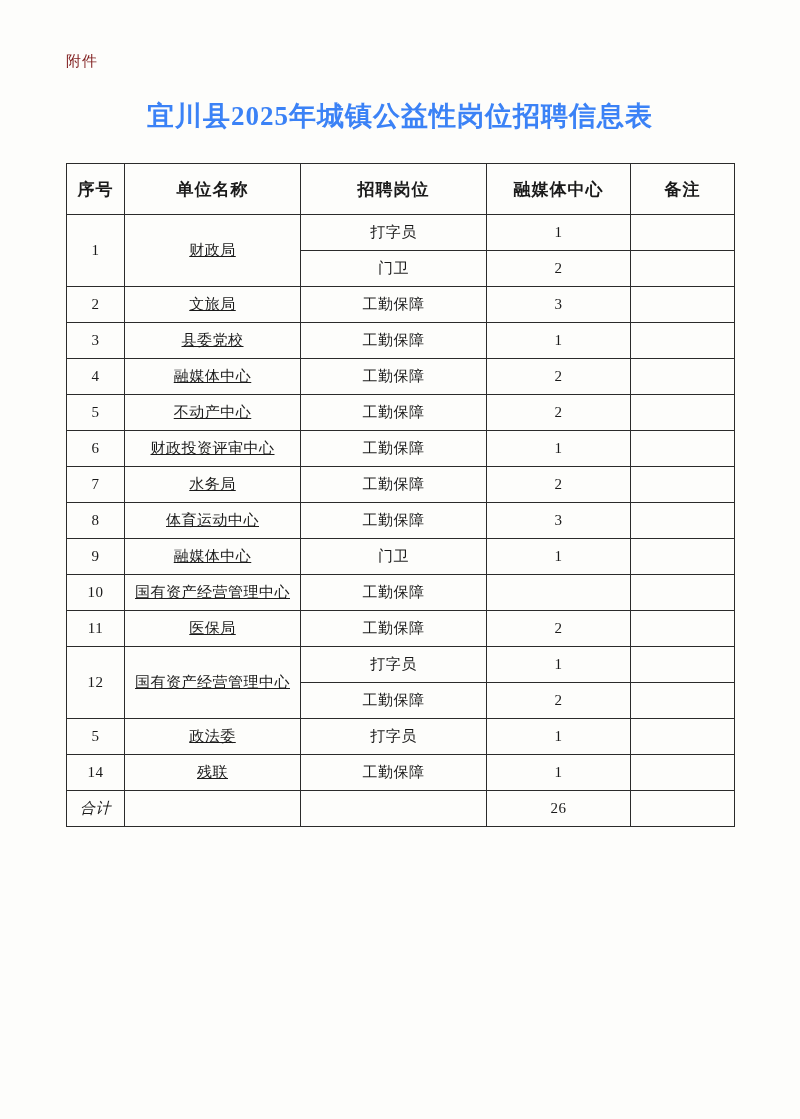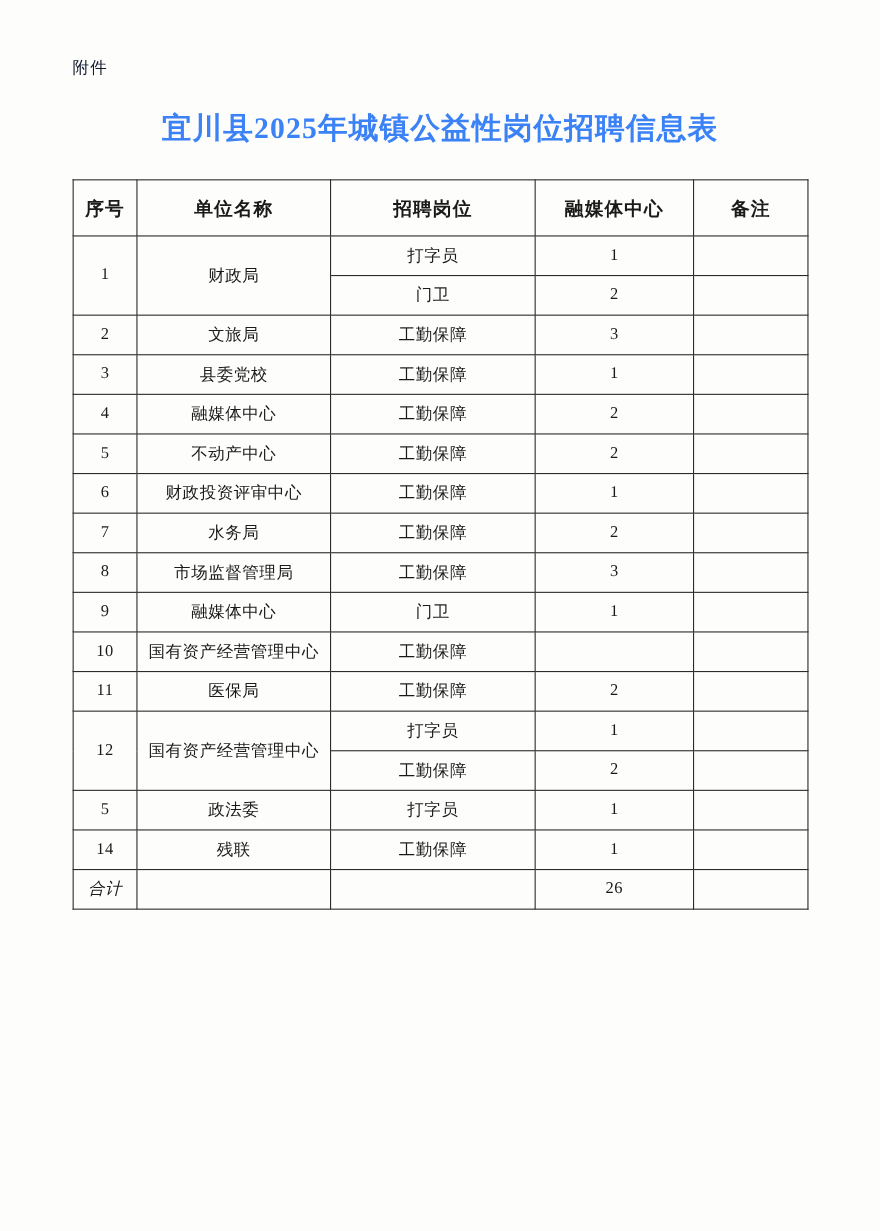--- a/index.html
+++ b/index.html
@@ -20,21 +20,21 @@
     height: 1119px;
     position: relative;
     background: #fdfdfb;
   }
   .attachment-label {
     position: absolute;
     top: 52px;
     left: 66px;
     font-size: 15px;
     letter-spacing: 1px;
-    color: #0f172a;
+    color: #7f1d1d;
     font-family: "Liberation Serif", "DejaVu Serif", serif;
   }
   .doc-title {
     position: absolute;
     top: 98px;
     left: 0;
     width: 800px;
     text-align: center;
     font-size: 27px;
     font-weight: bold;
@@ -71,20 +71,21 @@
   table.info-table tbody td {
     height: 35px;
     font-size: 15px;
     letter-spacing: 0.5px;
   }
   td.tall {
     height: 58px;
   }
   td.unit-cell {
     font-size: 15px;
+    text-decoration: underline;
   }
   .col-seq { width: 58px; }
   .col-unit { width: 176px; }
   .col-post { width: 186px; }
   .col-num { width: 144px; }
   .col-note { width: 104px; }
   .total-label {
     font-size: 15px;
     font-style: italic;
   }
@@ -177,21 +178,21 @@
         <tr>
           <td>7</td>
           <td class="unit-cell">水务局</td>
           <td>工勤保障</td>
           <td>2</td>
           <td></td>
         </tr>
 
         <tr>
           <td>8</td>
-          <td class="unit-cell">市场监督管理局</td>
+          <td class="unit-cell">体育运动中心</td>
           <td>工勤保障</td>
           <td>3</td>
           <td></td>
         </tr>
 
         <tr>
           <td>9</td>
           <td class="unit-cell">融媒体中心</td>
           <td>门卫</td>
           <td>1</td>

